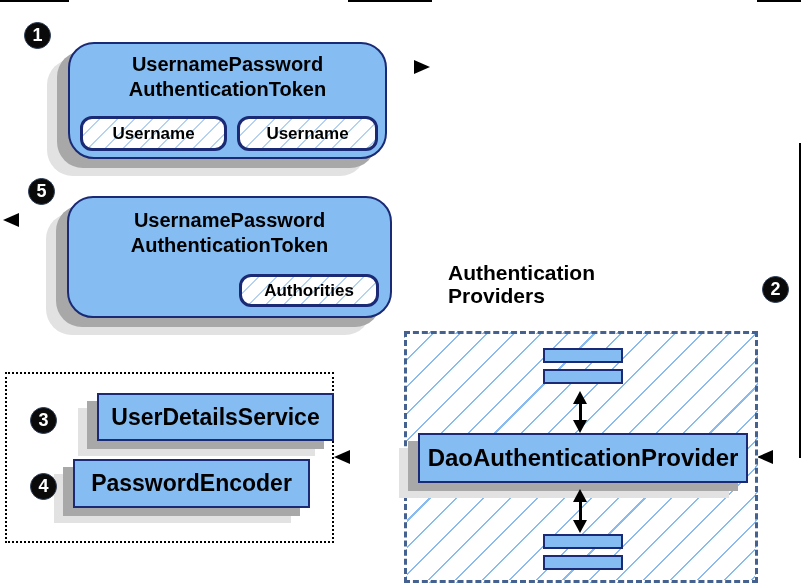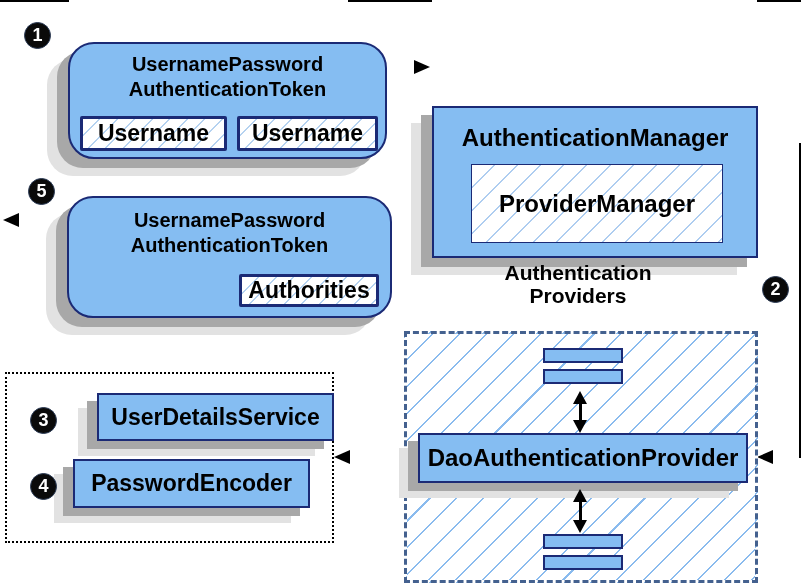--- a/index.html
+++ b/index.html
@@ -14,23 +14,23 @@
     position:absolute;background:#85bdf2;border:2px solid #1b2a75;
   }
   .rounded{border-radius:26px;}
   .shadow2{box-shadow:-11px 9px 0 #a8a8a8,-21px 17px 0 #e2e2e2;margin-top:38px;}
   .shadow2s{box-shadow:-10px 8px 0 #a8a8a8,-19px 15px 0 #e2e2e2;}
 
   
   .hatch-field{
     position:absolute;background-color:#fff;
     background-image:repeating-linear-gradient(135deg,rgba(255,255,255,0) 0 11px,#b5d2f0 11px 12.4px);
-    border:3px solid #1b2a75;border-radius:2px;
+    border:3px solid #1b2a75;border-radius:12px;
     display:flex;align-items:center;justify-content:center;
-    font-size:23px;
+    font-size:17px;
     text-align:center;
   }
   .hatch-inner{
     position:absolute;background-color:#fff;
     background-image:repeating-linear-gradient(135deg,rgba(255,255,255,0) 0 15px,#aecdf0 15px 16.4px);
     border:1.5px solid #1b2a75;
     display:flex;align-items:center;justify-content:center;
     font-size:24px;
   }
 
@@ -58,21 +58,21 @@
   
   .hline{position:absolute;height:2px;background:#000;}
   .vline{position:absolute;width:2px;background:#000;}
   .tri-right{position:absolute;width:0;height:0;border-top:7px solid transparent;border-bottom:7px solid transparent;border-left:16px solid #000;}
   .tri-left{position:absolute;width:0;height:0;border-top:7px solid transparent;border-bottom:7px solid transparent;border-right:16px solid #000;}
   .varrow{position:absolute;width:16px;display:flex;flex-direction:column;align-items:center;}
   .varrow .tri-up{width:0;height:0;border-left:7px solid transparent;border-right:7px solid transparent;border-bottom:13px solid #000;}
   .varrow .tri-down{width:0;height:0;border-left:7px solid transparent;border-right:7px solid transparent;border-top:13px solid #000;}
   .varrow .shaft{width:3px;flex:1;background:#000;}
 
-  .providers-label{position:absolute;text-align:center;font-size:21px;line-height:23px;}
+  .providers-label{position:absolute;text-align:left;font-size:21px;line-height:23px;}
 </style>
 </head>
 <body>
 
 <div id="canvas">
 
   <div class="hline" style="left:0;top:66;width:69px;"></div>
   <div class="badge" style="left:24px;top:22px;">1</div>
 
   <div class="blue-box rounded shadow2" style="left:68px;top:4px;width:319px;height:117px;">
@@ -80,24 +80,20 @@
       <div>UsernamePassword</div>
       <div>AuthenticationToken</div>
     </div>
     <div class="hatch-field" style="left:10px;top:72px;width:147px;height:35px;">Username</div>
     <div class="hatch-field" style="left:167px;top:72px;width:141px;height:35px;">Username</div>
   </div>
 
   <div class="hline" style="left:387px;top:66;width:30px;"></div>
   <div class="tri-right" style="left:414px;top:60px;"></div>
 
-  <div class="blue-box shadow2" style="left:432px;top:68px;width:326px;height:152px;">
-    <div style="position:absolute;left:0;right:0;top:16px;text-align:center;font-size:24px;">AuthenticationManager</div>
-    <div class="hatch-inner" style="left:37px;top:56px;width:252px;height:79px;">ProviderManager</div>
-  </div>
 
   <div class="hline" style="left:757px;top:143;width:44px;"></div>
   <div class="vline" style="left:799px;top:143px;height:315px;"></div>
   <div class="hline" style="left:771px;top:456;width:30px;"></div>
   <div class="tri-left" style="left:757px;top:450px;"></div>
   <div class="badge" style="left:762px;top:276px;">2</div>
 
   <div class="hline" style="left:392px;top:219;width:40px;"></div>
 
   <div class="blue-box rounded shadow2" style="left:67px;top:158px;width:325px;height:122px;">

